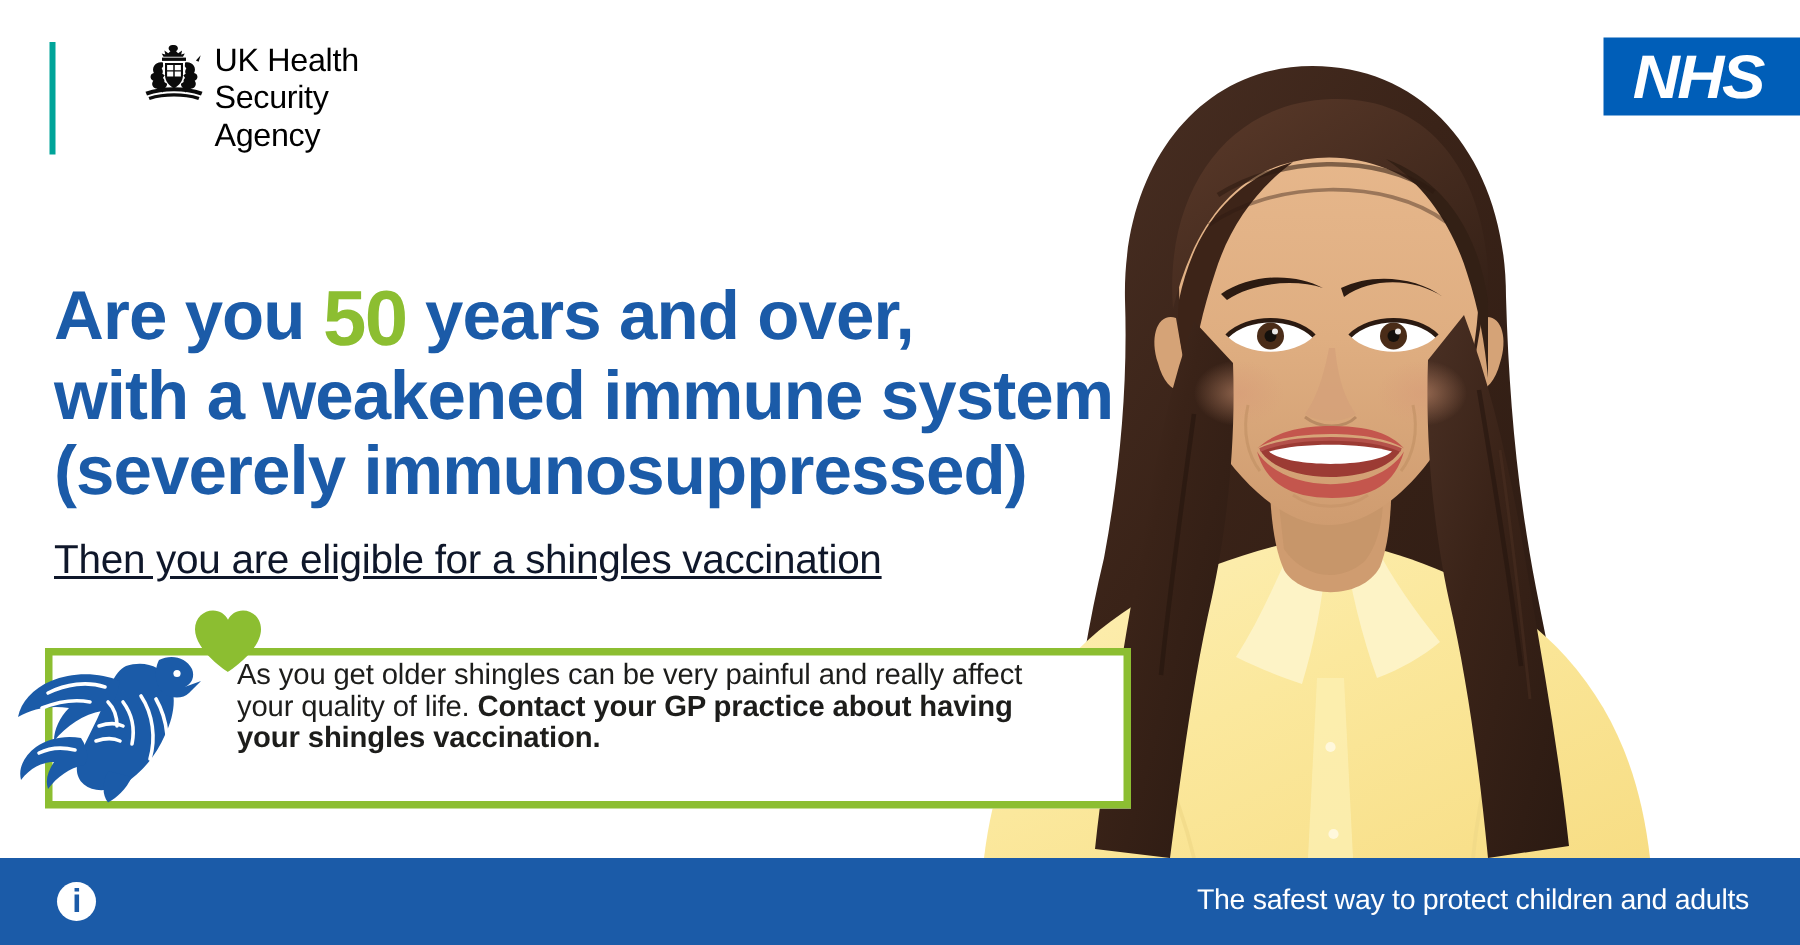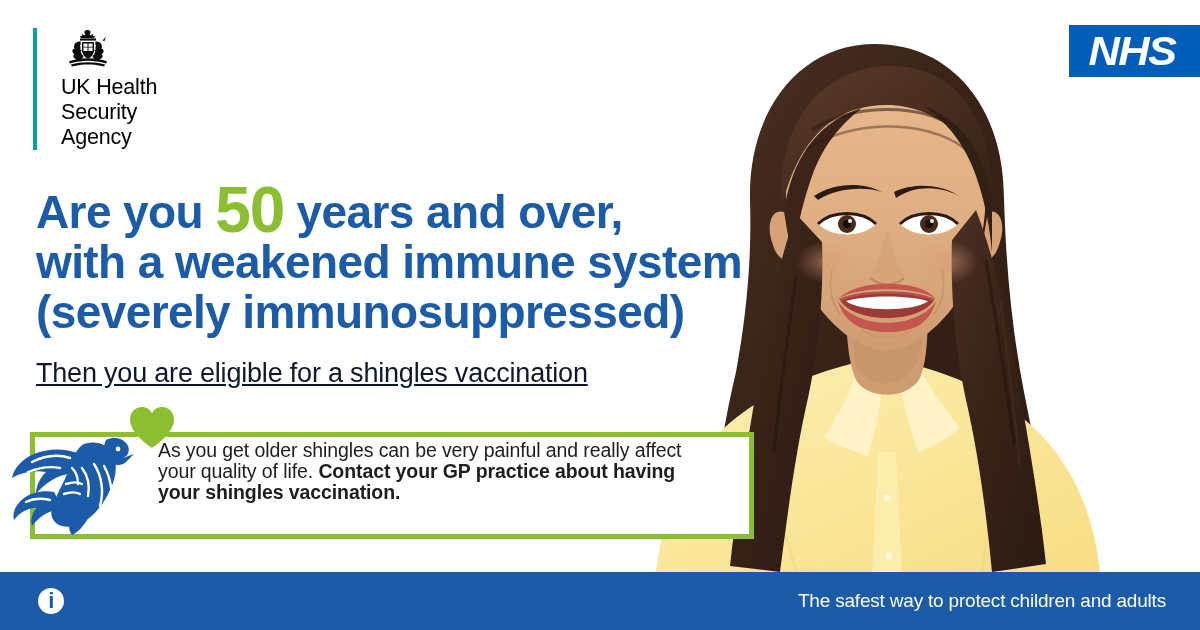--- a/index.html
+++ b/index.html
@@ -37,22 +37,23 @@
     align-items: stretch;
   }
   .ukhsa-bar {
     width: 4px;
     background: #00A499;
     flex: 0 0 auto;
   }
   .ukhsa-right {
     padding-left: 24px;
     display: flex;
-    flex-direction: column;
+    flex-direction: row;
     justify-content: flex-start;
+    margin-left: 28px;
   }
   .crest { display: block; margin-bottom: 5px; }
   .ukhsa-text {
     font-size: 21.5px;
     line-height: 25px;
     color: #000000;
     font-weight: 400;
     letter-spacing: -0.2px;
     white-space: pre-line;
   }
@@ -89,21 +90,21 @@
     width: 700px;
     color: #1B5BA8;
     font-weight: bold;
     font-size: 46px;
     line-height: 50px;
     letter-spacing: -0.6px;
   }
   .headline .line { white-space: nowrap; display: block; }
   .headline .big50 {
     color: #8CBE31;
-    font-size: 64px;
+    font-size: 52px;
     line-height: 50px;
     letter-spacing: -1px;
     vertical-align: -4px;
   }
 
   
   .subtitle {
     position: absolute;
     left: 36px;
     top: 358px;

